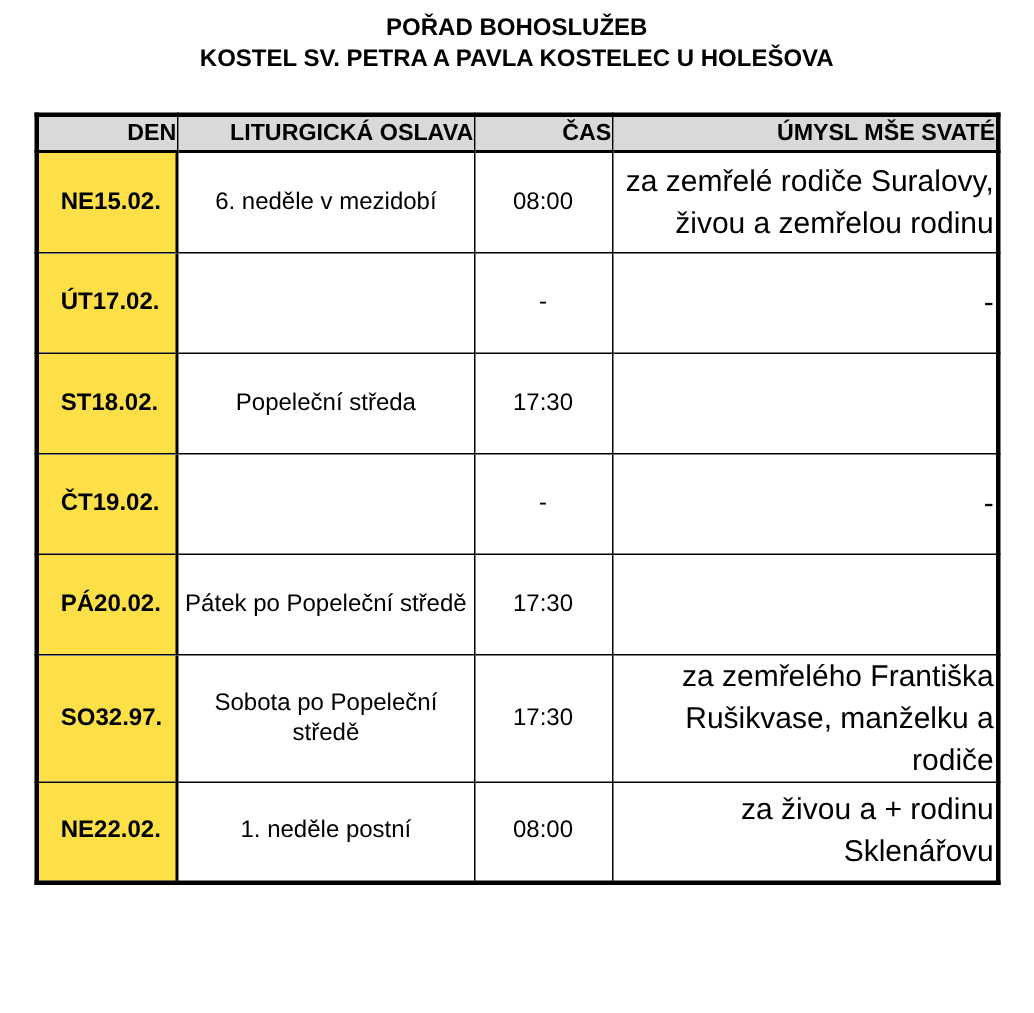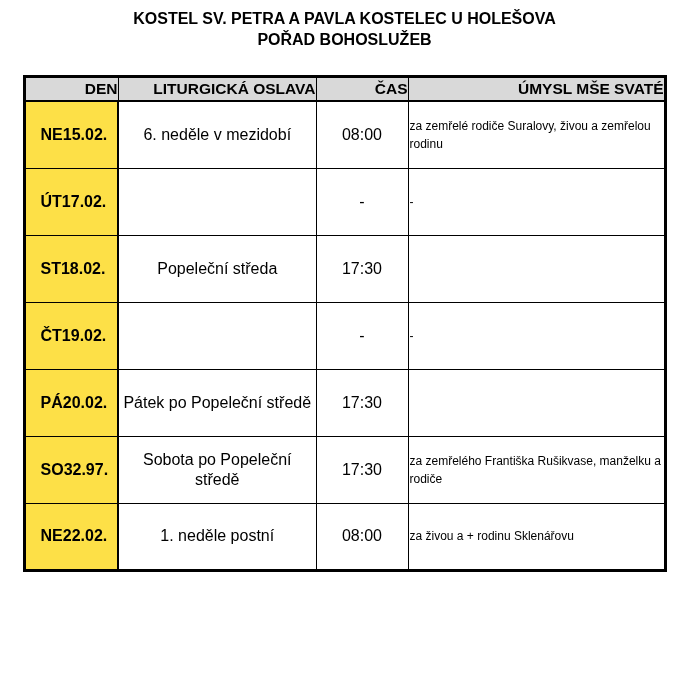--- a/index.html
+++ b/index.html
@@ -74,34 +74,34 @@
     font-size: 16px;
     line-height: 20px;
     padding: 12px 4px;
   }
   td.time-cell {
     text-align: center;
     font-size: 16px;
     padding: 0 12px;
   }
   td.intention-cell {
-    text-align: left;
-    font-size: 12px;
-    line-height: 18px;
+    text-align: right;
+    font-size: 20px;
+    line-height: 28px;
     padding: 0 1px;
   }
 </style>
 </head>
 <body>
 
 <div class="page">
 
   <div class="titles">
+    <div class="title-line">POŘAD BOHOSLUŽEB</div>
     <div class="title-line">KOSTEL SV. PETRA A PAVLA KOSTELEC U HOLEŠOVA</div>
-    <div class="title-line">POŘAD BOHOSLUŽEB</div>
   </div>
 
   <table class="schedule">
     <colgroup>
       <col class="c-day">
       <col class="c-cel">
       <col class="c-time">
       <col class="c-int">
     </colgroup>
     <thead>

